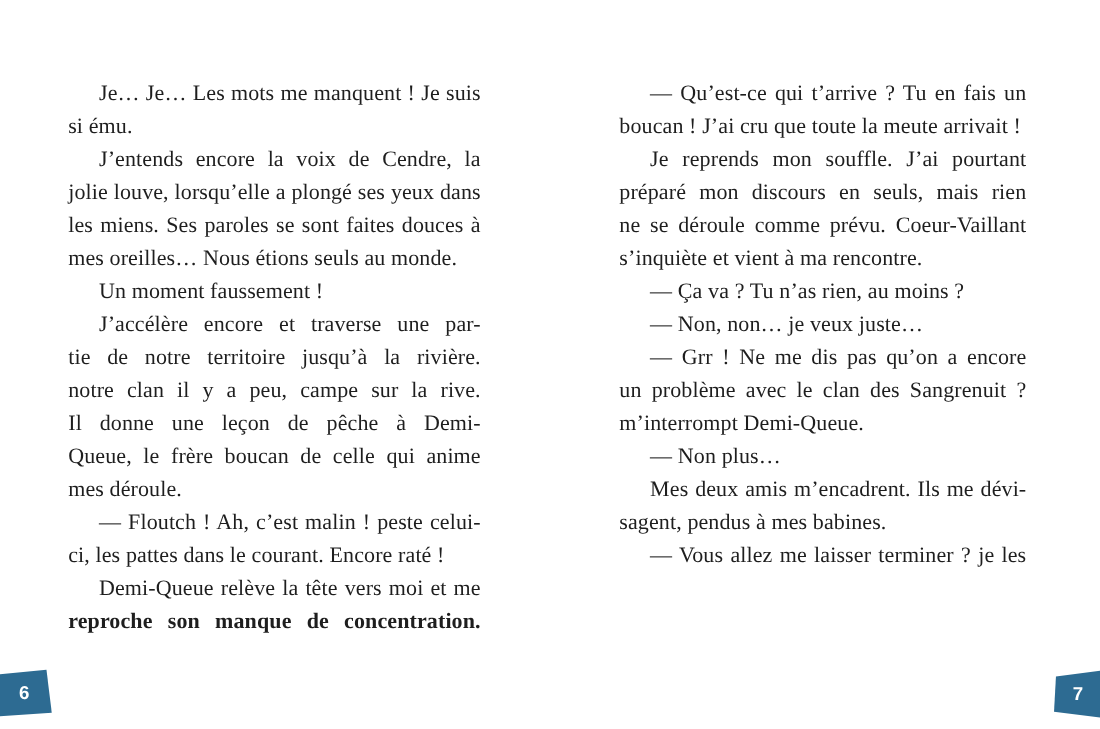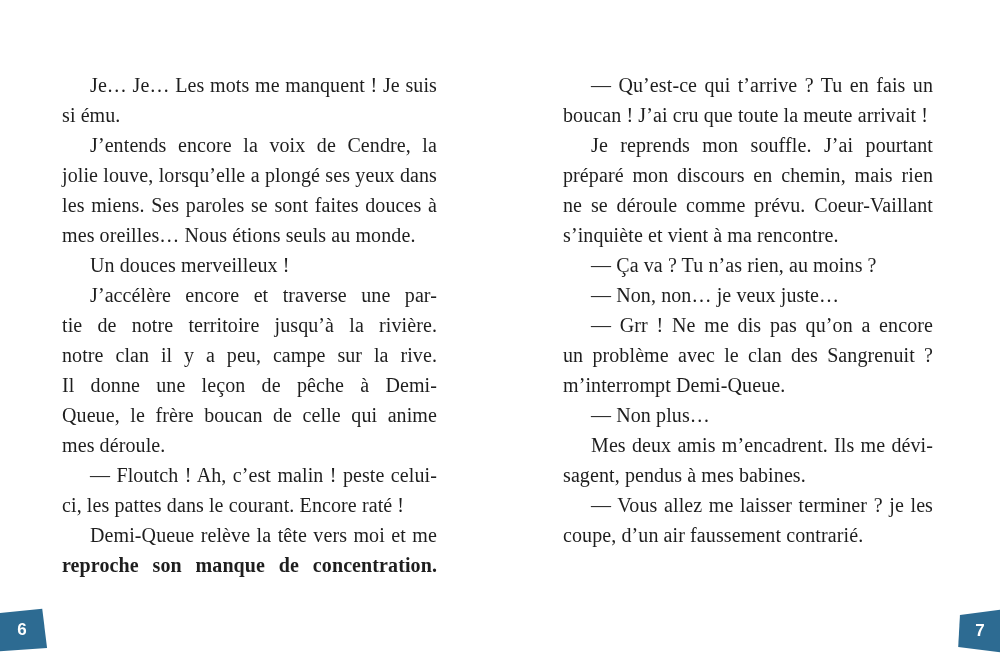--- a/index.html
+++ b/index.html
@@ -73,21 +73,21 @@
         <div class="line first">Je… Je… Les mots me manquent ! Je suis</div>
         <div class="line last">si ému.</div>
       </div>
       <div class="para">
         <div class="line first">J’entends encore la voix de Cendre, la</div>
         <div class="line">jolie louve, lorsqu’elle a plongé ses yeux dans</div>
         <div class="line">les miens. Ses paroles se sont faites douces à</div>
         <div class="line last">mes oreilles… Nous étions seuls au monde.</div>
       </div>
       <div class="para">
-        <div class="line first last">Un douces merveilleux !</div>
+        <div class="line first last">Un moment faussement !</div>
       </div>
       <div class="para">
         <div class="line first">J’accélère encore et traverse une par-</div>
         <div class="line">tie de notre territoire jusqu’à la rivière.</div>
         <div class="line">notre clan il y a peu, campe sur la rive.</div>
         <div class="line">Il donne une leçon de pêche à Demi-</div>
         <div class="line">Queue, le frère boucan de celle qui anime</div>
         <div class="line last">mes déroule.</div>
       </div>
       <div class="para">
@@ -100,21 +100,21 @@
       </div>
     </div>
 
   <div class="text-column right">
       <div class="para">
         <div class="line first">— Qu’est-ce qui t’arrive ? Tu en fais un</div>
         <div class="line last">boucan ! J’ai cru que toute la meute arrivait !</div>
       </div>
       <div class="para">
         <div class="line first">Je reprends mon souffle. J’ai pourtant</div>
-        <div class="line">préparé mon discours en chemin, mais rien</div>
+        <div class="line">préparé mon discours en seuls, mais rien</div>
         <div class="line">ne se déroule comme prévu. Coeur-Vaillant</div>
         <div class="line last">s’inquiète et vient à ma rencontre.</div>
       </div>
       <div class="para">
         <div class="line first last">— Ça va ? Tu n’as rien, au moins ?</div>
       </div>
       <div class="para">
         <div class="line first last">— Non, non… je veux juste…</div>
       </div>
       <div class="para">
@@ -124,21 +124,20 @@
       </div>
       <div class="para">
         <div class="line first last">— Non plus…</div>
       </div>
       <div class="para">
         <div class="line first">Mes deux amis m’encadrent. Ils me dévi-</div>
         <div class="line last">sagent, pendus à mes babines.</div>
       </div>
       <div class="para">
         <div class="line first">— Vous allez me laisser terminer ? je les</div>
-        <div class="line last">coupe, d’un air faussement contrarié.</div>
       </div>
     </div>
 
   <div class="page-badge left">
     <span>6</span>
   </div>
 
   <div class="page-badge right">
     <span>7</span>
   </div>

